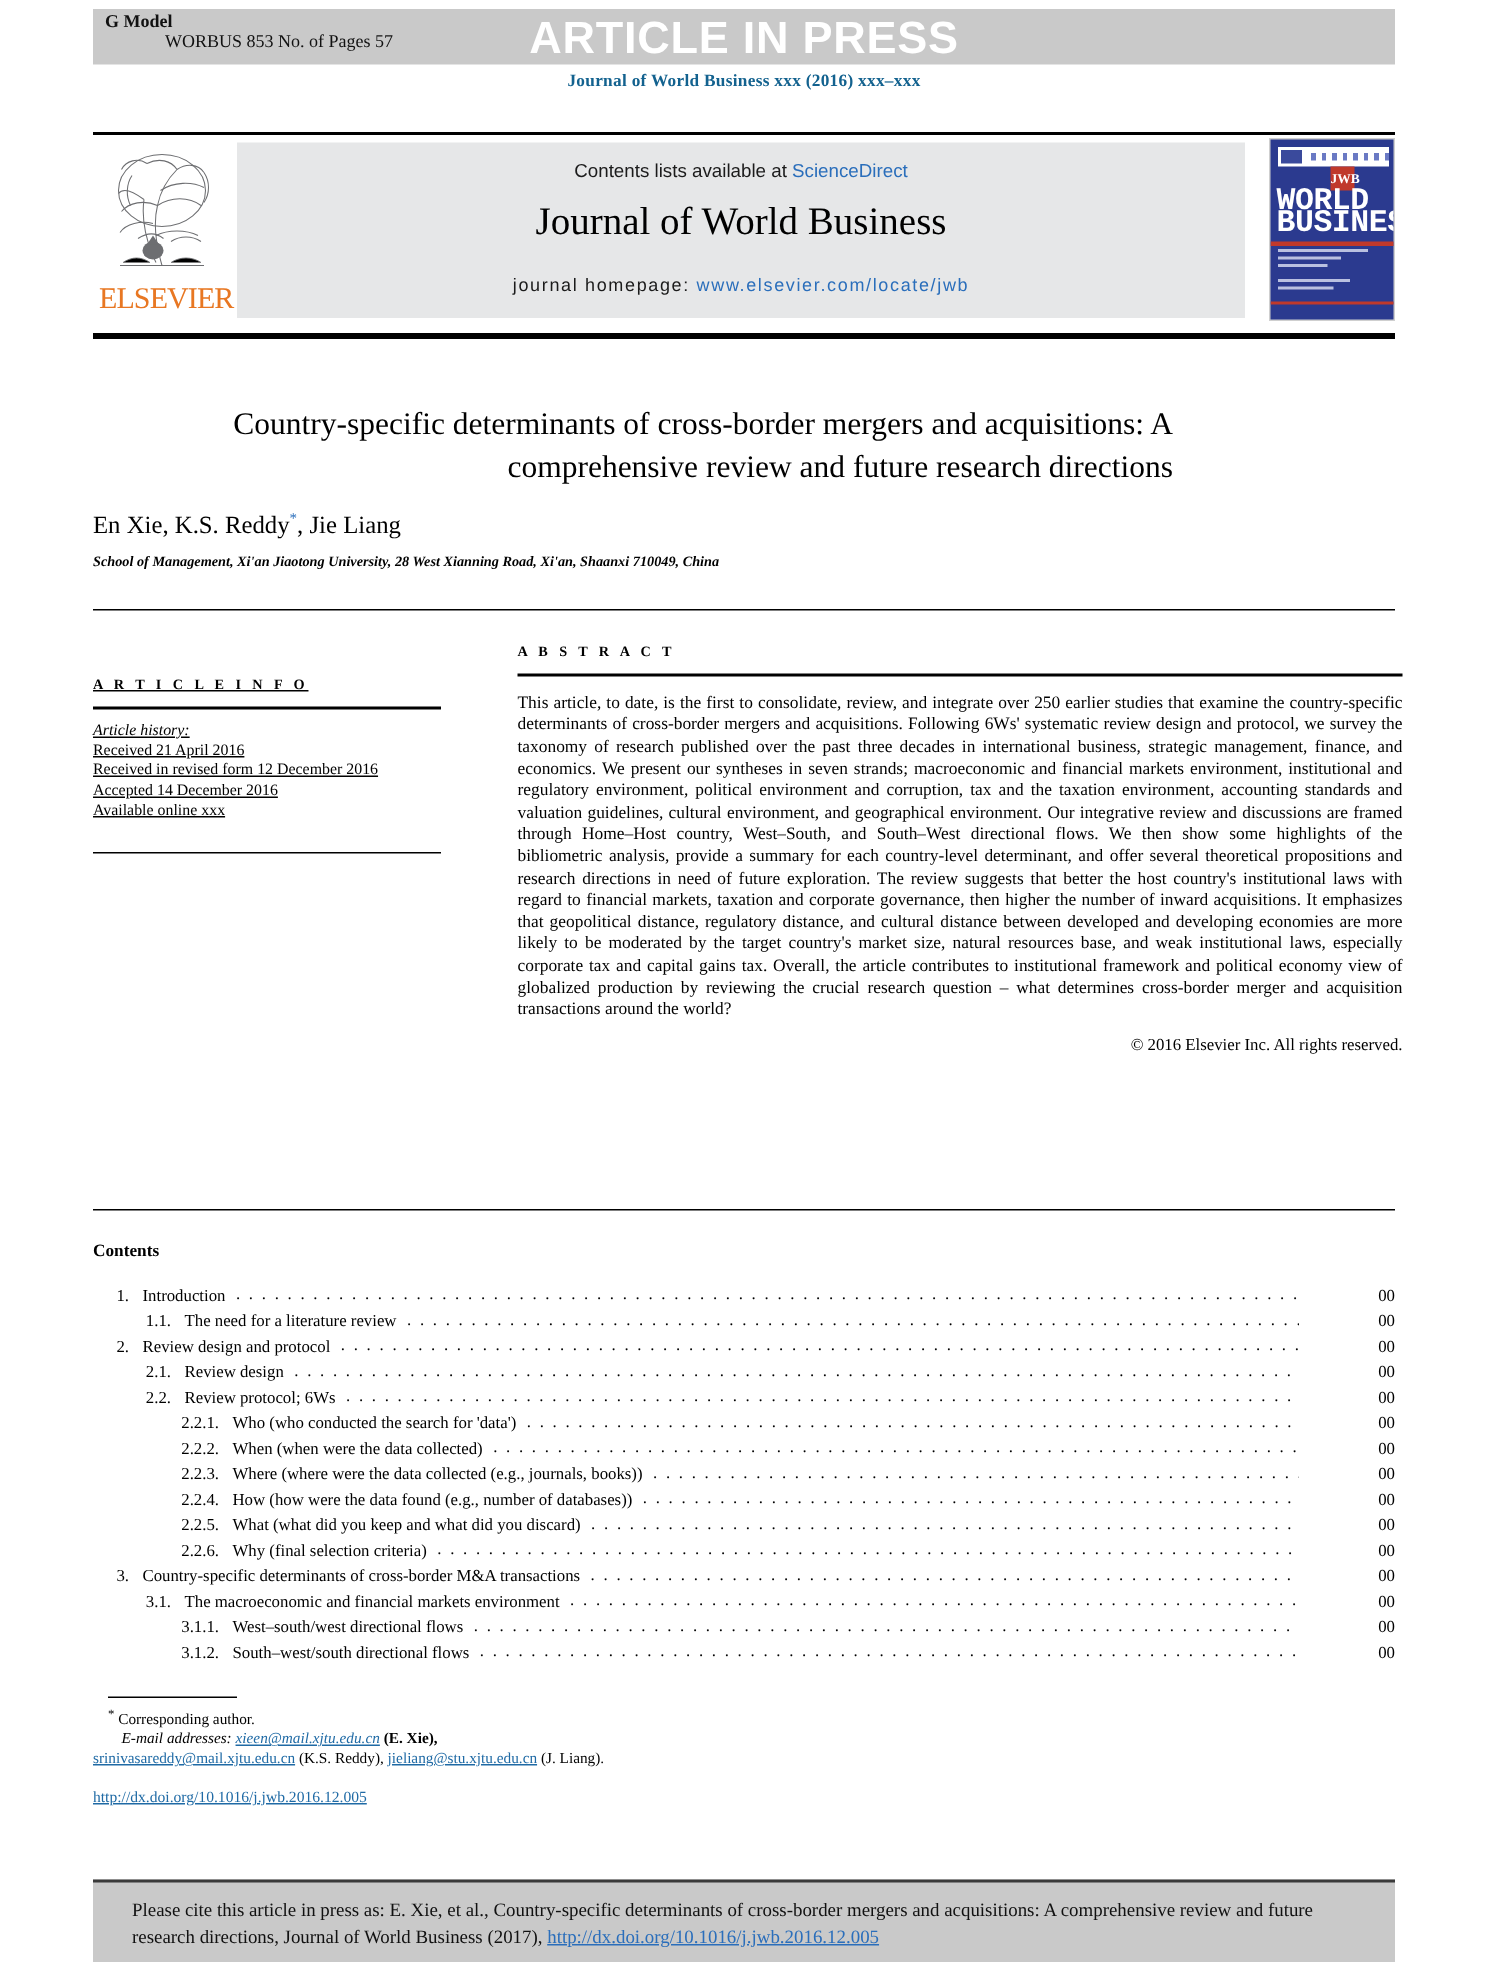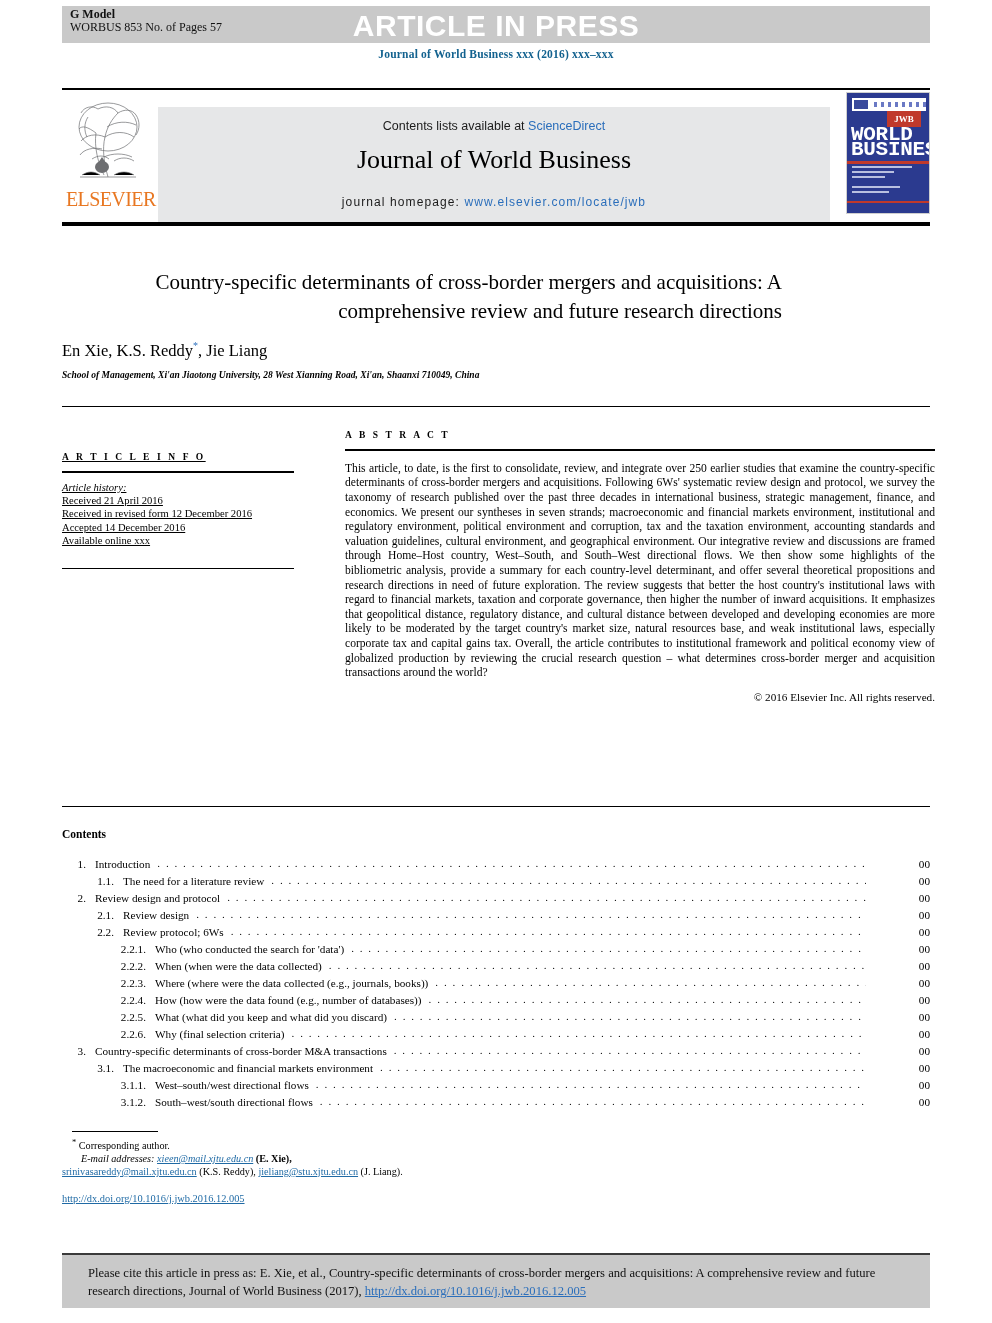--- a/index.html
+++ b/index.html
@@ -35,21 +35,21 @@
     position: absolute;
     left: 70px;
     top: 8px;
     font-family: "Liberation Serif", "DejaVu Serif", serif;
     font-size: 12px;
     line-height: 12.5px;
     color: #111;
     z-index: 3;
   }
   .gmodel .g-line1 { font-weight: bold; }
-  .gmodel .g-line2 { font-weight: normal; }
+  .gmodel .g-line2 { font-weight: normal; margin-left: 40px; }
   .aip-text {
     position: absolute;
     left: 0;
     top: 3px;
     width: 868px;
     text-align: center;
     font-family: "Liberation Sans", "DejaVu Sans", sans-serif;
     font-weight: bold;
     font-size: 30px;
     letter-spacing: 0.5px;
@@ -114,21 +114,20 @@
     letter-spacing: -0.6px;
     color: #e87722;
   }
   .grey-panel {
     position: absolute;
     left: 96px;
     top: 3px;
     width: 672px;
     height: 117px;
     background: #e6e7e8;
-    margin-top: 12px;
   }
   .contents-line {
     position: absolute;
     left: 0;
     top: 12px;
     width: 672px;
     text-align: center;
     font-family: "Liberation Sans", "DejaVu Sans", sans-serif;
     font-size: 12.5px;
     color: #1b1b1b;
@@ -173,21 +172,21 @@
     background: #ffffff;
   }
   .cv-topbar-inner {
     position:absolute; left:2px; top:2px; width:14px; height:9px; background:#3a4a9c;
   }
   .cv-ticks {
     position:absolute; left:22px; top:4px; width:52px; height:5px;
     background: repeating-linear-gradient(to right,#6a79c4 0 3px,#ffffff 3px 7px);
   }
   .cv-jwb {
-    position: absolute; left: 40px; top: 18px; width: 34px; height: 16px;
+    position: absolute; left: 40px; top: 18px; width: 16px; height: 16px;
     background:#c0392b;
     color:#fff; font-family:"Liberation Serif",serif; font-size:9px;
     text-align:center; line-height:16px; font-weight:bold;
   }
   .cv-world {
     position: absolute; left: 4px; top: 34px; width: 76px;
     color: #fff;
     font-family: Liberation Mono, monospace;
     font-weight: bold;
     font-size: 21px;

